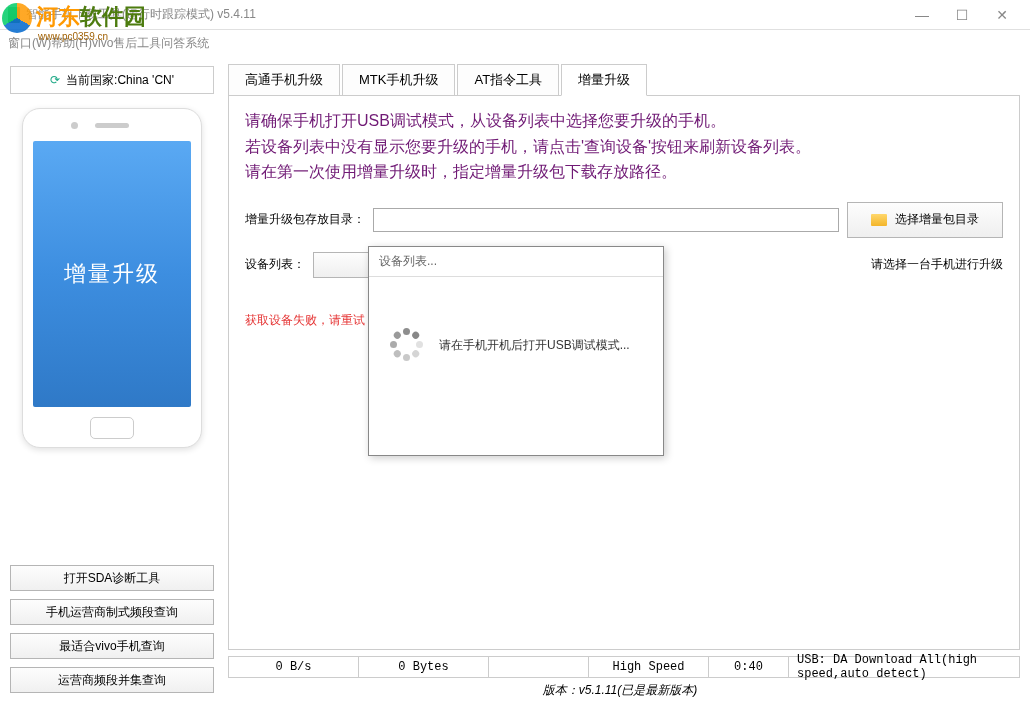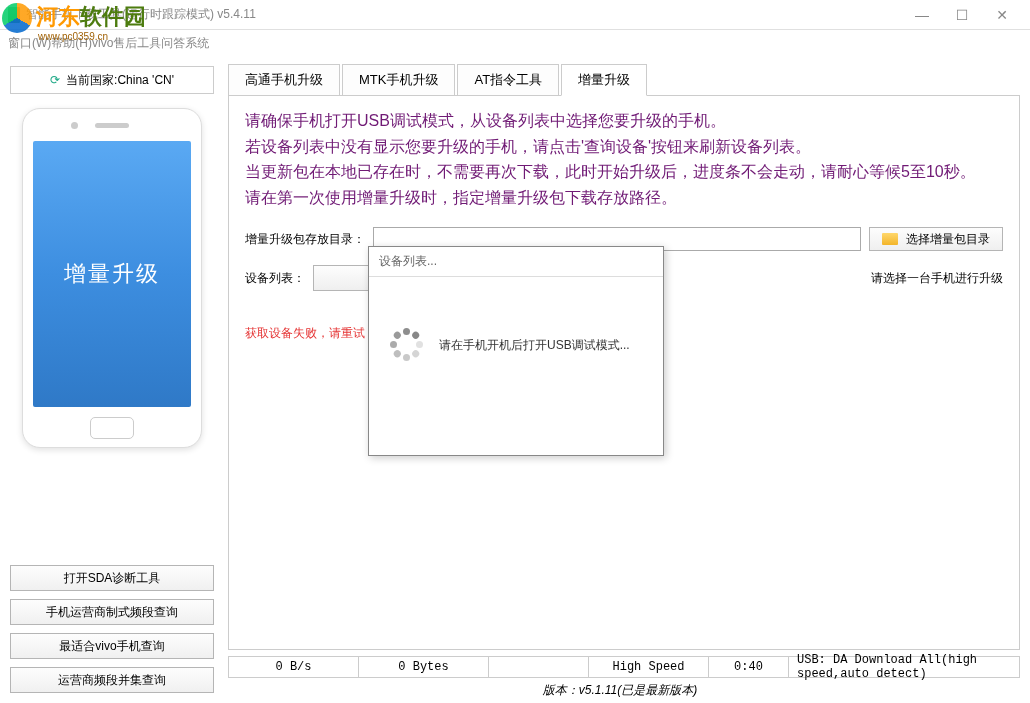--- a/index.html
+++ b/index.html
@@ -40,21 +40,21 @@
 .tab { padding: 6px 16px; border: 1px solid #ccc; border-bottom: none; background: #fdfdfd; margin-right: 2px; cursor: pointer; font-size: 13px; }
 .tab.active { background: #fff; border-bottom: 1px solid #fff; margin-bottom: -1px; font-weight: 500; }
 
 .panel { border: 1px solid #ccc; border-top: none; padding: 12px 16px; flex: 1; display: flex; flex-direction: column; position: relative; }
 
 .instructions { line-height: 1.6; font-size: 16px; color: #701a75; margin-bottom: 17px; }
 
 .row { display: flex; align-items: center; gap: 8px; margin-bottom: 14px; }
 .row label { white-space: nowrap; }
 .input-box { flex: 1; height: 24px; border: 1px solid #aaa; background: #fff; }
-.browse-btn { height: 24px; border: 1px solid #b5b5b5; background: linear-gradient(#fdfdfd,#efefef); padding: 0 12px; display: flex; align-items: center; gap: 8px; cursor: pointer; }
+.browse-btn { height: 36px; border: 1px solid #b5b5b5; background: linear-gradient(#fdfdfd,#efefef); padding: 0 23px; display: flex; align-items: center; gap: 8px; cursor: pointer; }
 .folder-icon { width: 16px; height: 12px; background: linear-gradient(#ffd76b,#f3b52a); border-radius: 1px; }
 
 .device-btn { width: 286px; height: 26px; border: 1px solid #b5b5b5; background: linear-gradient(#fdfdfd,#efefef); }
 .device-hint { margin-left: auto; }
 
 .error-text { color: #e53535; margin-top: 20px; }
 
 .status-strip { border: 1px solid #ccc; margin-top: 6px; display: flex; height: 22px; }
 .status-cell { border-right: 1px solid #ccc; display: flex; align-items: center; justify-content: center; padding: 0 8px; font-family: "Courier New", monospace; font-size: 12px; }
 .status-cell:last-child { border-right: none; flex: 1; justify-content: flex-start; }
@@ -126,21 +126,20 @@
       <div class="tab">高通手机升级</div>
       <div class="tab">MTK手机升级</div>
       <div class="tab">AT指令工具</div>
       <div class="tab active">增量升级</div>
     </div>
 
     <div class="panel">
       <div class="instructions">
         <div>请确保手机打开USB调试模式，从设备列表中选择您要升级的手机。</div>
         <div>若设备列表中没有显示您要升级的手机，请点击'查询设备'按钮来刷新设备列表。</div>
-        <div>当更新包在本地已存在时，不需要再次下载，此时开始升级后，进度条不会走动，请耐心等候5至10秒。</div>
         <div>请在第一次使用增量升级时，指定增量升级包下载存放路径。</div>
       </div>
 
       <div class="row">
         <label>增量升级包存放目录：</label>
         <input class="input-box" value="" style="">
         <div class="browse-btn">
           <div class="folder-icon"></div>
           <span>选择增量包目录</span>
         </div>

